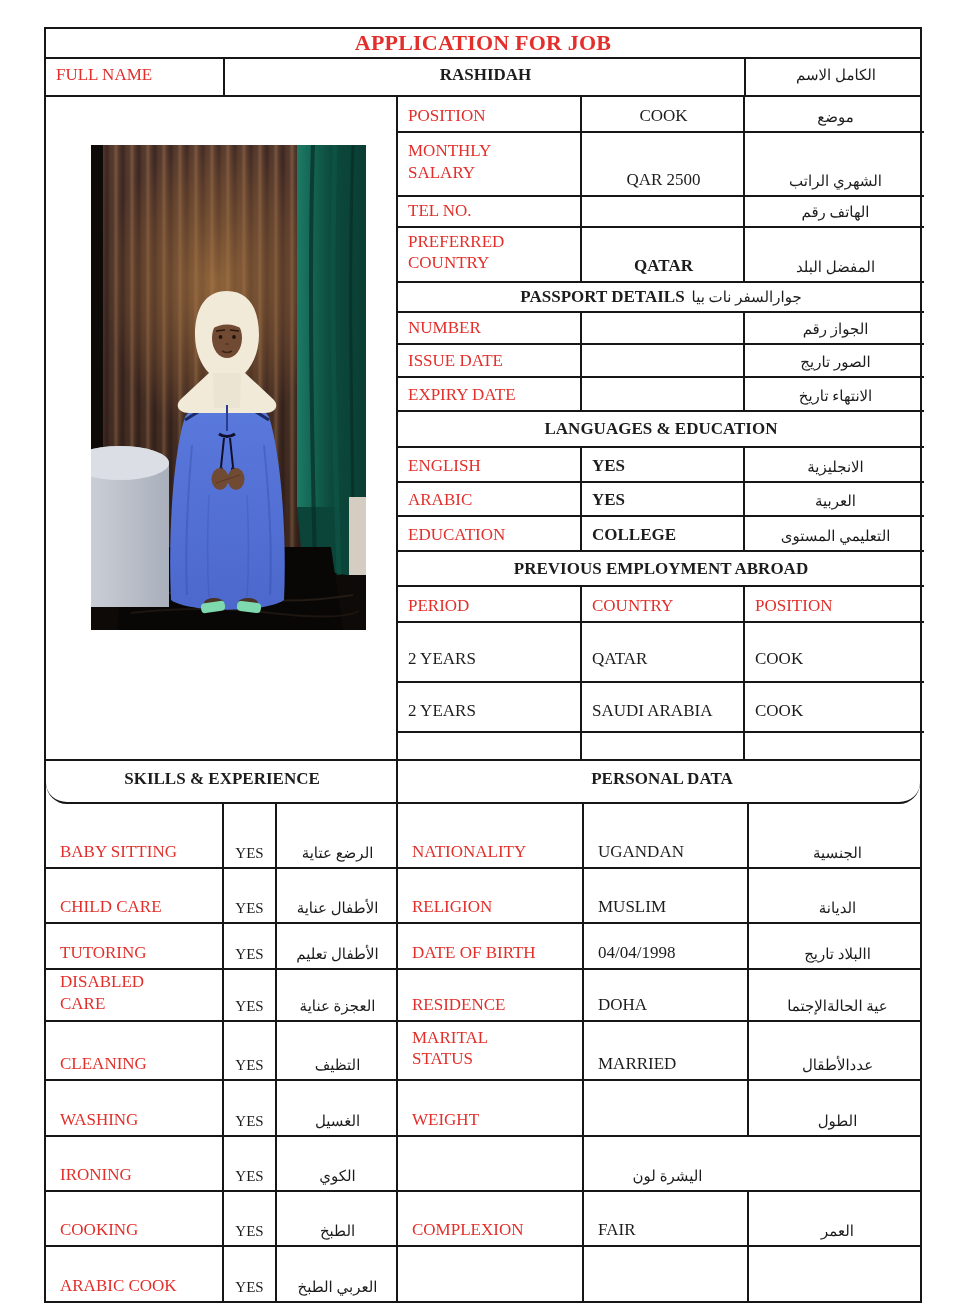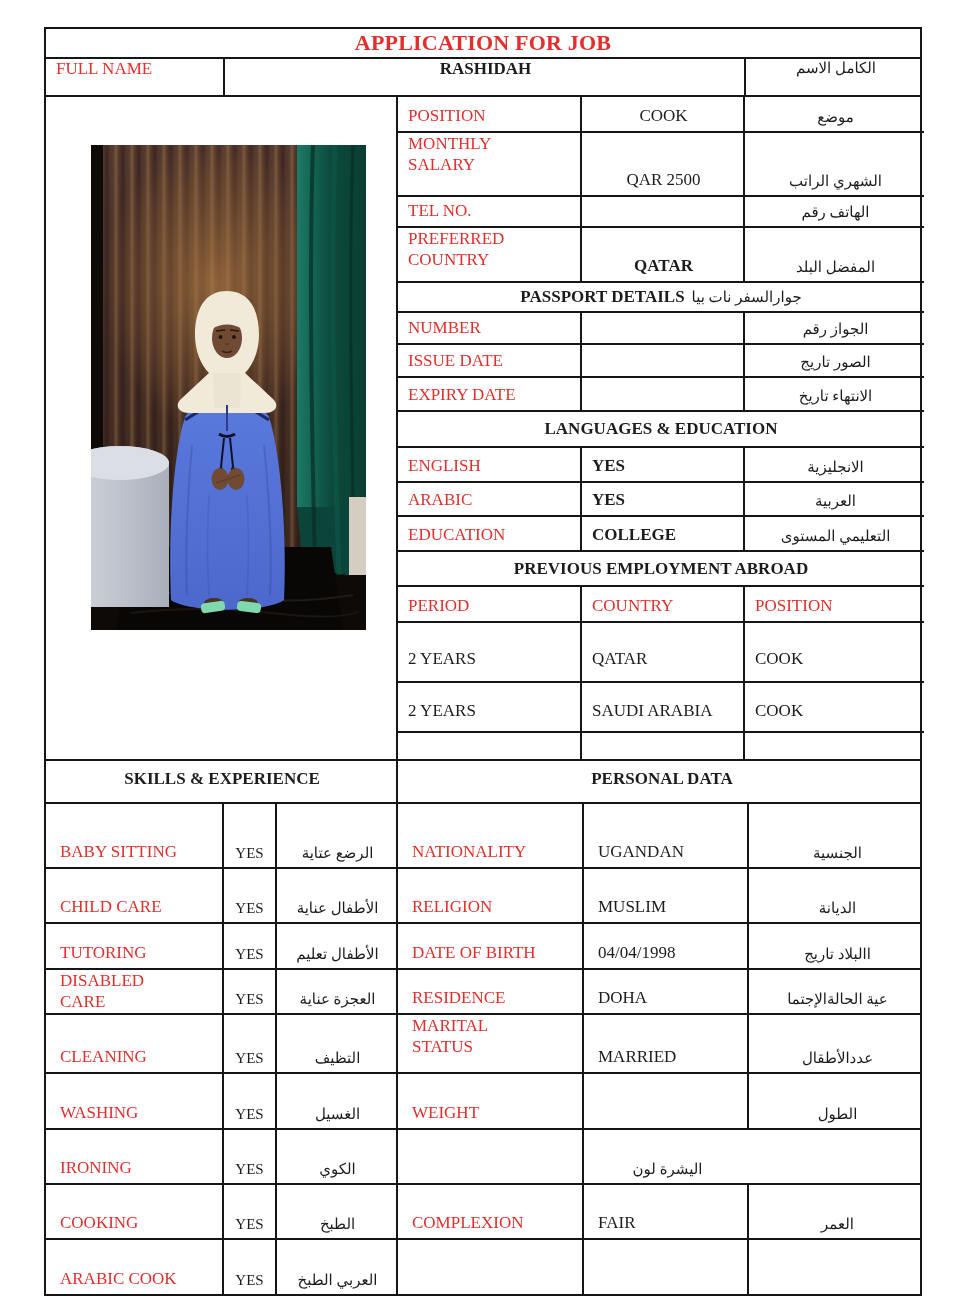--- a/index.html
+++ b/index.html
@@ -18,41 +18,41 @@
     position:absolute; left:44px; top:27px; width:878px;
     border:2px solid var(--line); background:#fff;
   }
   .row{display:grid; border-bottom:2px solid var(--line);}
   .cell{
     border-right:2px solid var(--line);
     display:flex; align-items:flex-end; padding:0 8px 5px 10px;
     font-size:17px; overflow:hidden; white-space:nowrap;
   }
   .cell:last-child{border-right:none;}
-  .vc{align-items:flex-start;}
+  .vc{align-items:center;}
   .hc{justify-content:center;}
   .lbl{color:var(--red);}
   .bold{font-weight:bold;}
   .wrap{white-space:normal; line-height:1.25;}
   .wrap .narrow{display:inline-block; max-width:118px;}
   .ar{
     font-family:Liberation Serif, serif; font-size:15px; direction:rtl;
   }
   .title-row{height:30px; display:flex; align-items:center; justify-content:center;
     border-bottom:2px solid var(--line);}
   .title-row span{color:var(--red); font-weight:bold; font-size:22px; letter-spacing:.2px;text-align:center;}
   .fullname{grid-template-columns:179px 521px 178px; height:38px;}
   .main{display:grid; grid-template-columns:352px 526px; border-bottom:2px solid var(--line);}
   .photo-cell{border-right:2px solid var(--line); position:relative;}
   .photo-cell svg{position:absolute; left:45px; top:48px;}
   .r3{grid-template-columns:184px 163px 179px;}
   .hdr{display:flex; align-items:center; justify-content:center; gap:7px;
     border-bottom:2px solid var(--line); font-weight:bold; font-size:17px;}
   .nob{border-bottom:none;}
-  .sp-hdr{grid-template-columns:352px 526px; height:43px;}
+  .sp-hdr{grid-template-columns:352px 526px; height:43px;border-radius:21px;}
   .sp-hdr .cell{align-items:center; justify-content:center; font-weight:bold; font-size:17px;}
   .brow{grid-template-columns:178px 53px 121px 186px 165px 175px;}
   .yes{font-size:15px; justify-content:center; padding-left:4px; padding-right:4px;}
   .pv{padding-left:14px;}
   .emp{padding-left:10px;}
   .arc{justify-content:center;}
 </style>
 </head>
 <body>
 
@@ -330,21 +330,21 @@
         <span class="lbl">TUTORING</span>
       </div>
     <div class="cell yes">YES</div>
     <div class="cell arc ar">الأطفال تعليم</div>
     <div class="cell pv">
         <span class="lbl">DATE OF BIRTH</span>
       </div>
     <div class="cell pv">04/04/1998</div>
     <div class="cell arc ar">االبلاد تاريج</div>
   </div>
-  <div class="row brow" style="height:45px">
+  <div class="row brow" style="height:52px">
     <div class="cell pv vc wrap">
         <span class="lbl narrow">DISABLED CARE</span>
       </div>
     <div class="cell yes">YES</div>
     <div class="cell arc ar">العجزة عناية</div>
     <div class="cell pv">
         <span class="lbl">RESIDENCE</span>
       </div>
     <div class="cell pv">DOHA</div>
     <div class="cell arc ar">عية الحالةالإجتما</div>

